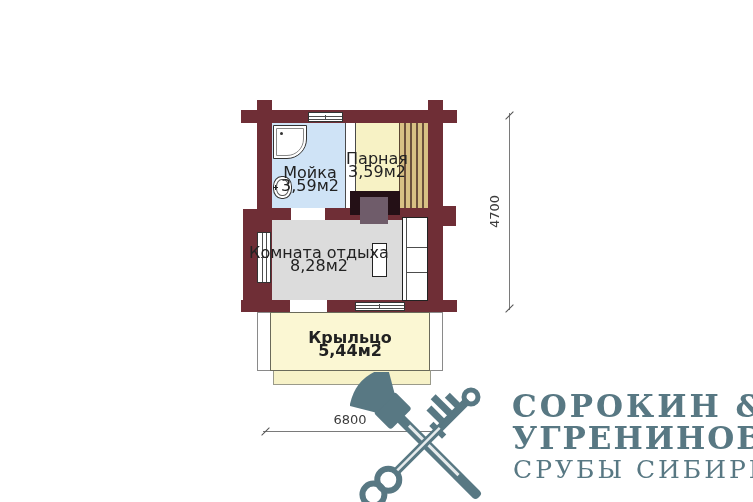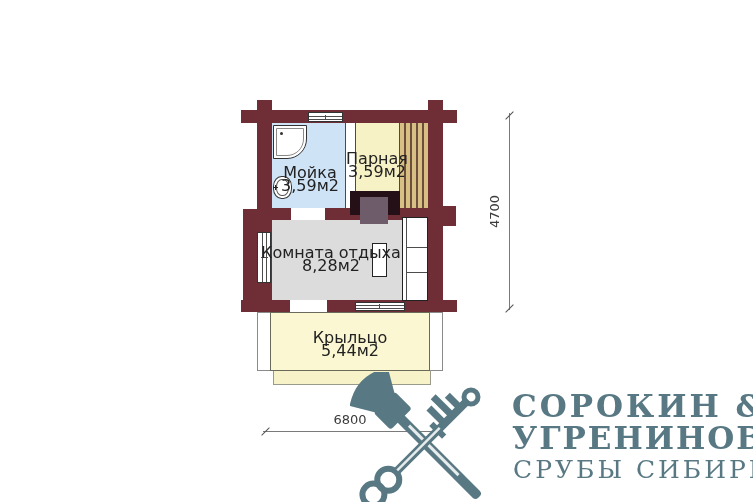--- a/index.html
+++ b/index.html
@@ -92,25 +92,25 @@
   <div class="fixture" style="left:372px;top:243px;width:15px;height:34px;border-color:#222;"></div>
 
   <div class="room-label" style="left:310px;top:166px;">
     <div>Мойка</div>
     <div>3,59м2</div>
   </div>
   <div class="room-label" style="left:377px;top:152px;">
     <div>Парная</div>
     <div>3,59м2</div>
   </div>
-  <div class="room-label" style="left:331px;top:246px;">
+  <div class="room-label" style="left:319px;top:246px;">
     <div>Комната отдыха</div>
     <div>8,28м2</div>
   </div>
-  <div class="room-label" style="left:350px;top:331px;">
+  <div class="room-label" style="left:350px;top:331px;font-weight:bold;">
     <div>Крыльцо</div>
     <div>5,44м2</div>
   </div>
 
   <div class="abs" style="left:350px;top:372px;width:170px;height:130px;">
     <svg width="170" height="130" viewBox="0 0 170 130">
 
       <g transform="translate(30,26) rotate(45)" fill="#587883">
         <rect x="12" y="-5" width="128" height="10" rx="4"></rect>
         <rect x="6" y="-15" width="24" height="30" rx="3"></rect>

